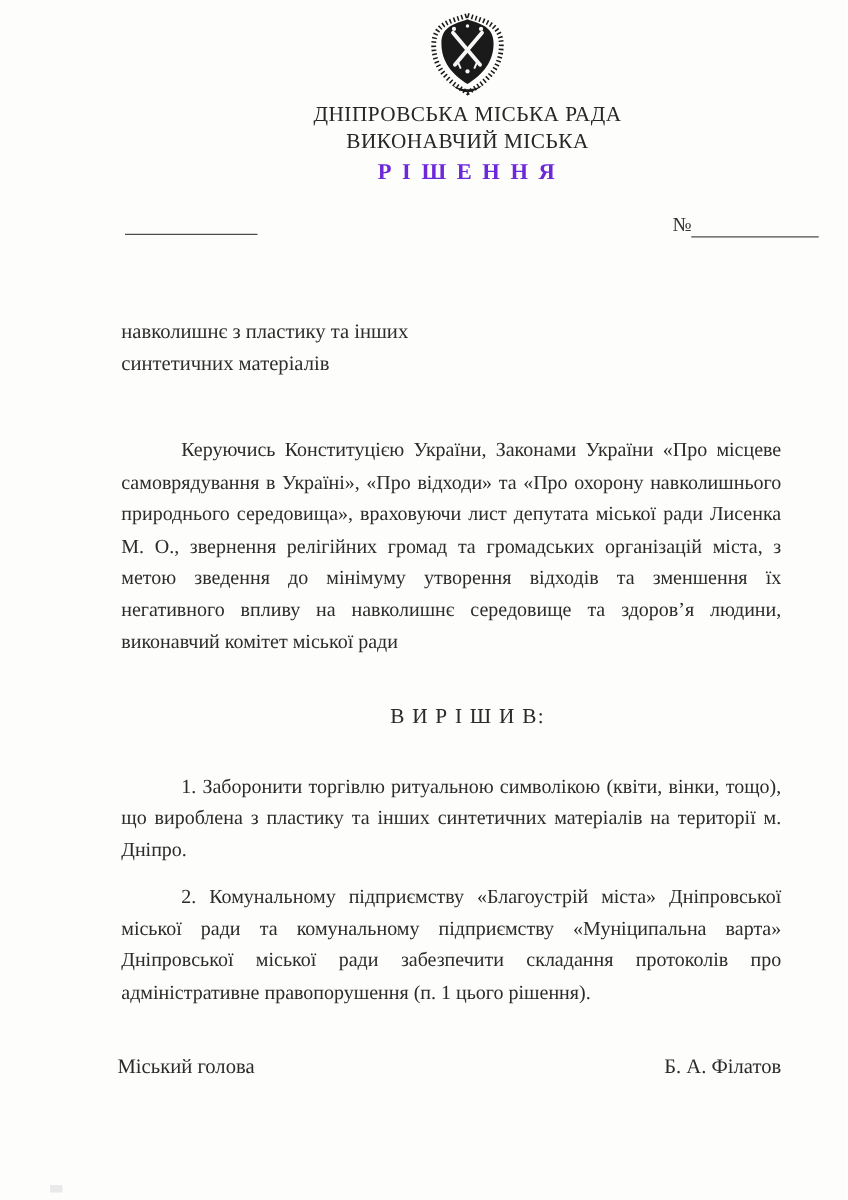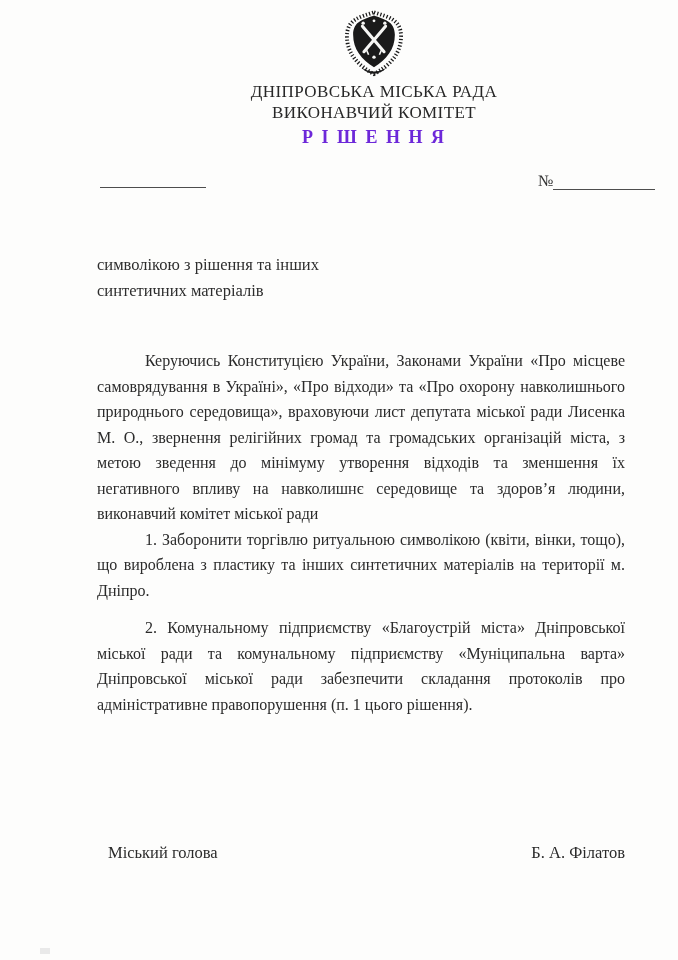--- a/index.html
+++ b/index.html
@@ -85,28 +85,28 @@
   .preamble { margin-top: 44px; }
   .resolved {
     margin-top: 36px;
     margin-left: 70px;
     width: 608px;
     text-align: center;
     font-size: 17px;
     letter-spacing: 1px;
     color: #2b2b2b;
   }
-  .item-1 { }
+  .item-1 { margin-top: 34px; }
   .item-2 { margin-top: 12px; font-family: Liberation Serif, serif; }
   .item-3 { margin-top: 13px; }
   
   .signature {
     position: absolute;
     top: 843px;
-    left: 108px;
+    left: 94px;
     right: 53px;
     display: flex;
     justify-content: space-between;
     font-size: 16.5px;
     color: #2b2b2b;
   }
   
   .scan-artifact {
     position: absolute;
     left: 40px;
@@ -141,38 +141,39 @@
 
         <circle cx="36" cy="17" r="2.2" fill="#f6f6f4"></circle>
         <circle cx="64" cy="17" r="2.2" fill="#f6f6f4"></circle>
         <circle cx="50" cy="14" r="1.8" fill="#f6f6f4"></circle>
         <circle cx="50" cy="61" r="2.2" fill="#f6f6f4"></circle>
 
         <path d="M34 75 Q50 84 66 75 Q50 90 34 75 Z" fill="#1a1a1a"></path>
       </svg>
     </span>
     <div class="org-line">ДНІПРОВСЬКА МІСЬКА РАДА</div>
-    <div class="org-line">ВИКОНАВЧИЙ КОМІТЕТ</div>
+    <div class="org-line">ВИКОНАВЧИЙ МІСЬКА</div>
     <div class="doc-type">Р І Ш Е Н Н Я</div>
   </header>
 
   <div class="num-row">
     <span class="blank-line date-blank"></span>
     <span class="num-group">
       <span>№</span><span class="blank-line num-blank"></span>
     </span>
   </div>
 
   <div class="subject">
-    <div>символікою з рішення та інших</div>
+    <div>навколишнє з пластику та інших</div>
     <div>синтетичних матеріалів</div>
   </div>
 
   <p class="preamble">Керуючись Конституцією України, Законами України «Про місцеве самоврядування в Україні», «Про відходи» та «Про охорону навколишнього природнього середовища», враховуючи лист депутата міської ради Лисенка М. О., звернення релігійних громад та громадських організацій міста, з метою зведення до мінімуму утворення відходів та зменшення їх негативного впливу на навколишнє середовище та здоров’я людини, виконавчий комітет міської ради</p>
 
+  <div class="resolved">В И Р І Ш И В:</div>
 
   <p class="item item-1">1. Заборонити торгівлю ритуальною символікою (квіти, вінки, тощо), що вироблена з пластику та інших синтетичних матеріалів на території м. Дніпро.</p>
   <p class="item item-2">2. Комунальному підприємству «Благоустрій міста» Дніпровської міської ради та комунальному підприємству «Муніципальна варта» Дніпровської міської ради забезпечити складання протоколів про адміністративне правопорушення (п. 1 цього рішення).</p>
 
   <div class="signature">
     <span>Міський голова</span>
     <span>Б. А. Філатов</span>
   </div>
 
   <span class="scan-artifact"></span>

